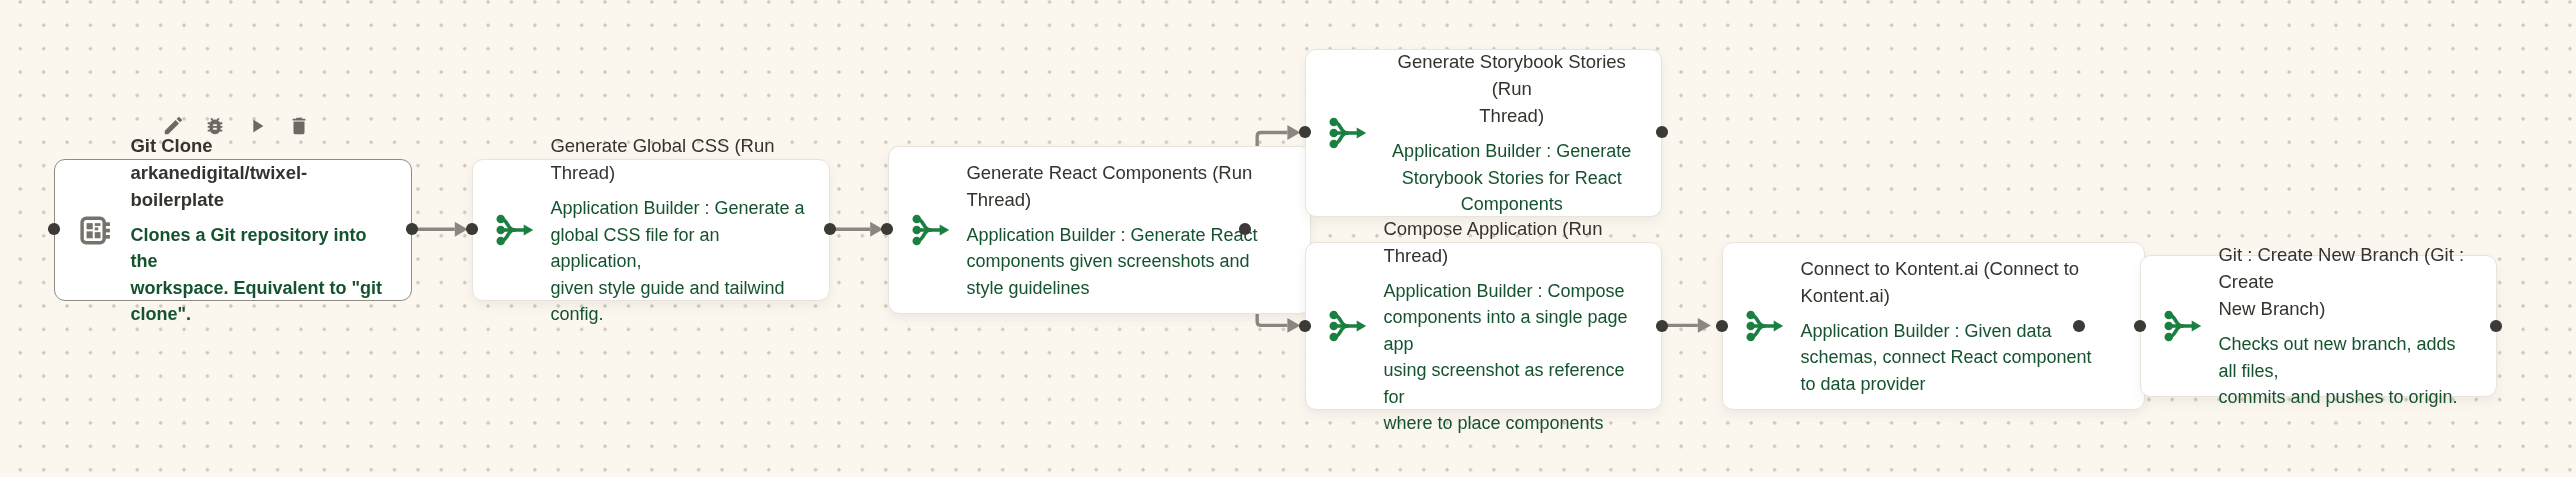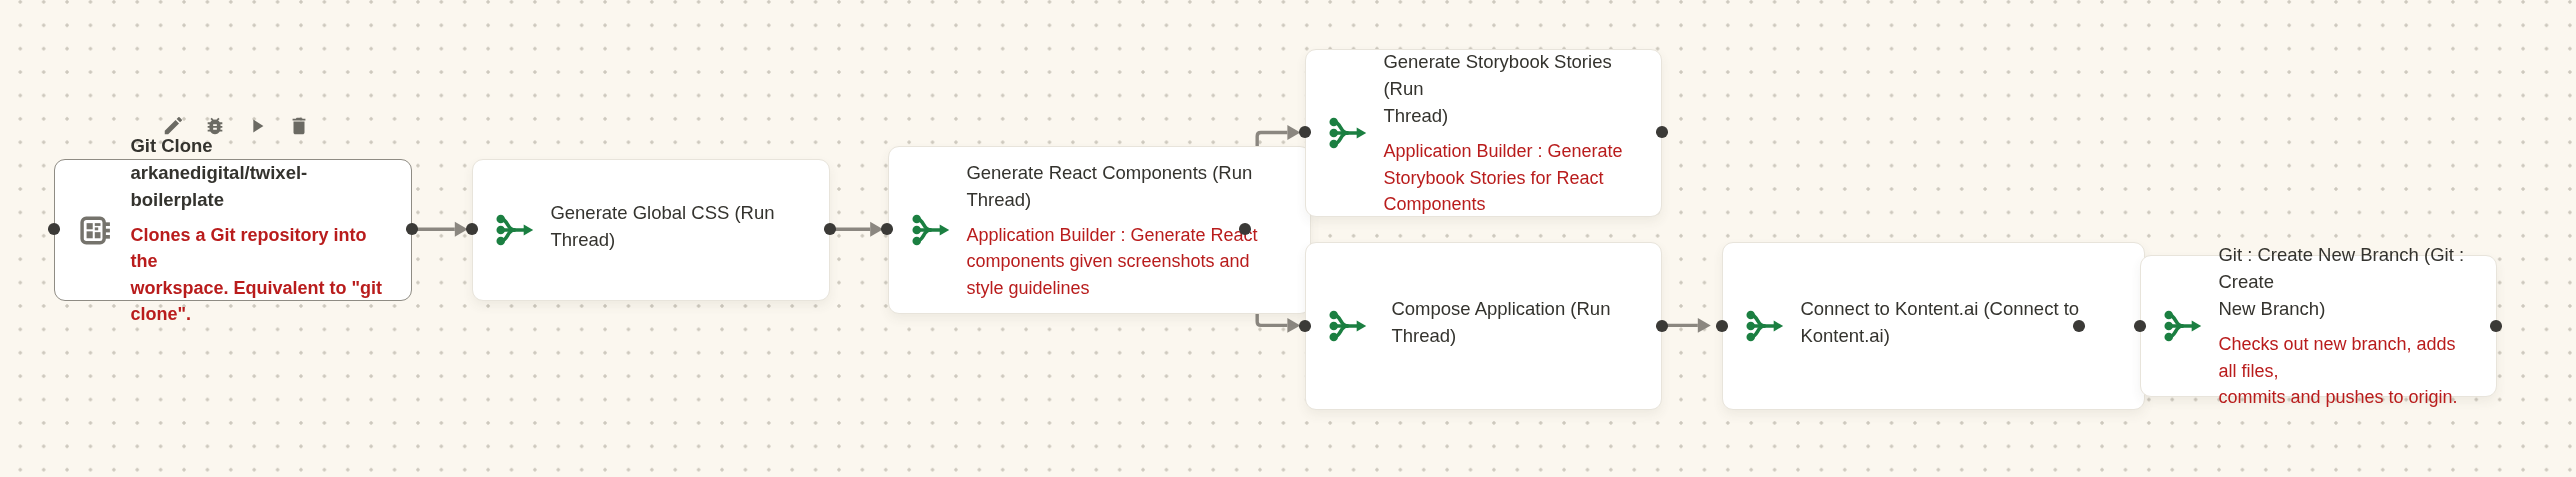--- a/index.html
+++ b/index.html
@@ -47,21 +47,21 @@
   .node-title {
     font-size: 18.5px;
     line-height: 27px;
     color: #34332e;
     white-space: pre-line;
     margin-bottom: 8.6px;
   }
   .node-desc {
     font-size: 18px;
     line-height: 26.5px;
-    color: #b91c1c;
+    color: #14532d;
     white-space: pre-line;
   }
   .port {
     position: absolute;
     width: 11.7px; height: 11.7px;
     background: #3b3a37;
     border-radius: 50%;
   }
   .toolbar {
     position: absolute;
@@ -173,20 +173,23 @@
         <g fill="#1b7f41">
           <circle cx="6" cy="6" r="5.4"></circle>
           <circle cx="6" cy="20" r="5.4"></circle>
           <circle cx="6" cy="34" r="5.4"></circle>
           <polygon points="35,13 47,20 35,27"></polygon>
         </g>
       </svg>
     </div>
     <div class="node-body">
       <div class="node-title">Generate Global CSS (Run Thread)</div>
+      <div class="node-desc">Application Builder : Generate a
+global CSS file for an application,
+given style guide and tailwind config.</div>
     </div>
   </div>
 
   <div class="node" style="left:888px; top:146px; width:423px; height:168px;">
     <div class="node-icon">
       <svg width="38" height="32" viewBox="0 0 48 40">
         <g stroke="#1b7f41" stroke-width="4.6" fill="none" stroke-linecap="round">
           <path d="M6 6 C15 6 14 20 23 20"></path>
           <path d="M6 34 C15 34 14 20 23 20"></path>
           <path d="M6 20 H23"></path>
@@ -202,21 +205,21 @@
     </div>
     <div class="node-body">
       <div class="node-title">Generate React Components (Run
 Thread)</div>
       <div class="node-desc">Application Builder : Generate React
 components given screenshots and
 style guidelines</div>
     </div>
   </div>
 
-  <div class="node" style="left:1305px; top:49px; width:357px; height:168px;">
+  <div class="node" style="left:1305px; top:49px; width:357px; height:168px;text-align:center;">
     <div class="node-icon">
       <svg width="38" height="32" viewBox="0 0 48 40">
         <g stroke="#1b7f41" stroke-width="4.6" fill="none" stroke-linecap="round">
           <path d="M6 6 C15 6 14 20 23 20"></path>
           <path d="M6 34 C15 34 14 20 23 20"></path>
           <path d="M6 20 H23"></path>
           <path d="M21 20 H37"></path>
         </g>
         <g fill="#1b7f41">
           <circle cx="6" cy="6" r="5.4"></circle>
@@ -228,39 +231,43 @@
     </div>
     <div class="node-body">
       <div class="node-title">Generate Storybook Stories (Run
 Thread)</div>
       <div class="node-desc">Application Builder : Generate
 Storybook Stories for React
 Components</div>
     </div>
   </div>
 
-  <div class="node" style="left:1305px; top:242px; width:357px; height:168px;gap:8px;">
+  <div class="node" style="left:1305px; top:242px; width:357px; height:168px;">
     <div class="node-icon">
       <svg width="38" height="32" viewBox="0 0 48 40">
         <g stroke="#1b7f41" stroke-width="4.6" fill="none" stroke-linecap="round">
           <path d="M6 6 C15 6 14 20 23 20"></path>
           <path d="M6 34 C15 34 14 20 23 20"></path>
           <path d="M6 20 H23"></path>
           <path d="M21 20 H37"></path>
         </g>
         <g fill="#1b7f41">
           <circle cx="6" cy="6" r="5.4"></circle>
           <circle cx="6" cy="20" r="5.4"></circle>
           <circle cx="6" cy="34" r="5.4"></circle>
           <polygon points="35,13 47,20 35,27"></polygon>
         </g>
       </svg>
     </div>
     <div class="node-body">
       <div class="node-title">Compose Application (Run Thread)</div>
+      <div class="node-desc">Application Builder : Compose
+components into a single page app
+using screenshot as reference for
+where to place components</div>
     </div>
   </div>
 
   <div class="node" style="left:1722px; top:242px; width:423px; height:168px;">
     <div class="node-icon">
       <svg width="38" height="32" viewBox="0 0 48 40">
         <g stroke="#1b7f41" stroke-width="4.6" fill="none" stroke-linecap="round">
           <path d="M6 6 C15 6 14 20 23 20"></path>
           <path d="M6 34 C15 34 14 20 23 20"></path>
           <path d="M6 20 H23"></path>
@@ -270,20 +277,23 @@
           <circle cx="6" cy="6" r="5.4"></circle>
           <circle cx="6" cy="20" r="5.4"></circle>
           <circle cx="6" cy="34" r="5.4"></circle>
           <polygon points="35,13 47,20 35,27"></polygon>
         </g>
       </svg>
     </div>
     <div class="node-body">
       <div class="node-title">Connect to Kontent.ai (Connect to
 Kontent.ai)</div>
+      <div class="node-desc">Application Builder : Given data
+schemas, connect React component
+to data provider</div>
     </div>
   </div>
 
   <div class="node" style="left:2140px; top:255px; width:357px; height:142px;justify-content:flex-end;">
     <div class="node-icon">
       <svg width="38" height="32" viewBox="0 0 48 40">
         <g stroke="#1b7f41" stroke-width="4.6" fill="none" stroke-linecap="round">
           <path d="M6 6 C15 6 14 20 23 20"></path>
           <path d="M6 34 C15 34 14 20 23 20"></path>
           <path d="M6 20 H23"></path>

